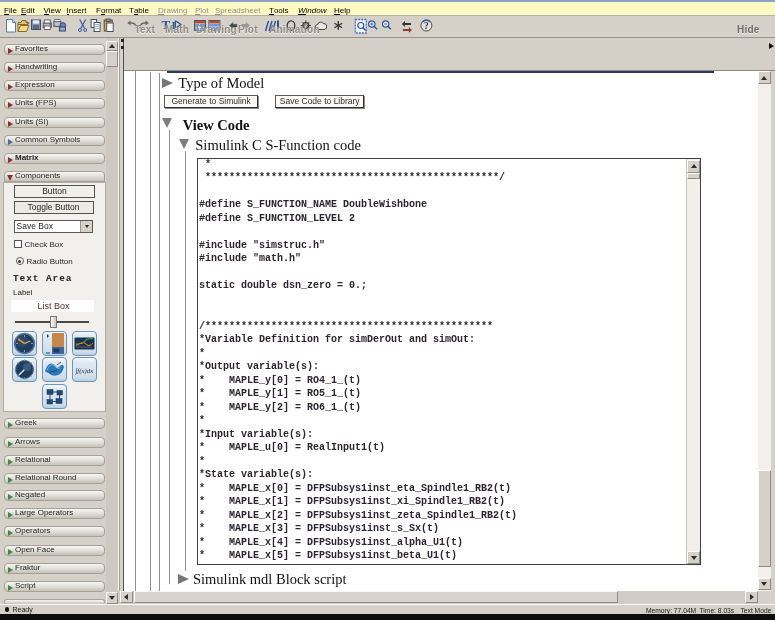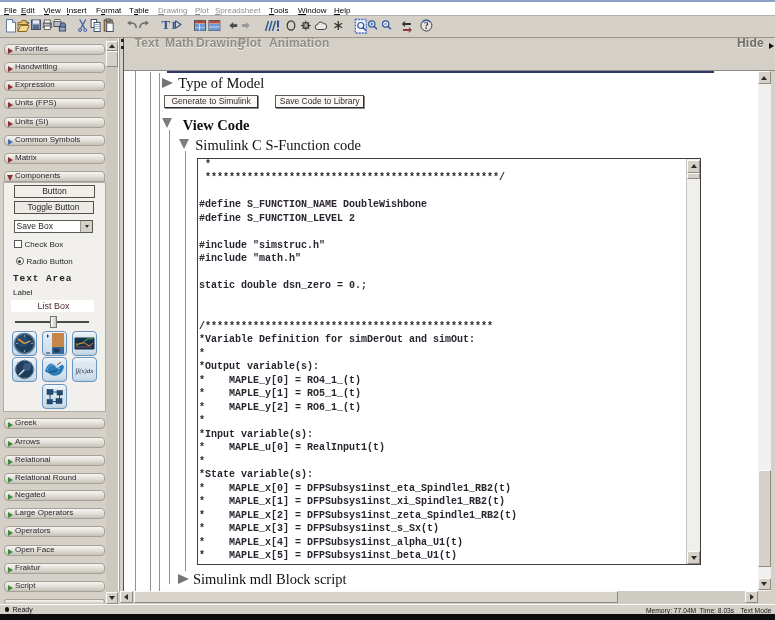--- a/index.html
+++ b/index.html
@@ -39,39 +39,39 @@
   .arrow-up{width:0;height:0;border-left:3.5px solid transparent;border-right:3.5px solid transparent;
        border-bottom:4px solid #2c2c2c;position:absolute;}
   .arrow-dn{width:0;height:0;border-left:3.5px solid transparent;border-right:3.5px solid transparent;
        border-top:4px solid #2c2c2c;position:absolute;}
   .arrow-lf{width:0;height:0;border-top:3.5px solid transparent;border-bottom:3.5px solid transparent;
        border-right:4px solid #2c2c2c;position:absolute;}
   .arrow-rt{width:0;height:0;border-top:3.5px solid transparent;border-bottom:3.5px solid transparent;
        border-left:4px solid #2c2c2c;position:absolute;}
   .cicon{position:absolute;width:25px;height:25px;border:1px solid #6b94bf;border-radius:4px;
        background:linear-gradient(#f4f8fc,#dfe9f2 20%,#cfdeeb 85%,#b8cede);box-sizing:border-box;}
-  .ctxlbl{position:absolute;top:36px;font-size:12px;font-weight:bold;color:#8f8d86;
+  .ctxlbl{position:absolute;top:24px;font-size:10px;font-weight:bold;color:#8f8d86;
        text-shadow:0 1px 0 #f4f2ee;letter-spacing:0.2px;text-align:right;}
 </style>
 </head>
 <body>
 
 <div class="abs" style="left:0;top:0;width:775px;height:2px;background:#8ca0c8;"></div>
-<div class="abs" style="left:0;top:2px;width:775px;height:12.5px;background:#ffffff;font-size:8px;line-height:9px;color:#000;">
+<div class="abs" style="left:0;top:2px;width:775px;height:12.5px;background:#fef9c3;font-size:8px;line-height:9px;color:#000;">
   <span class="abs" style="left:4px;top:4px;"><u>F</u>ile</span>
   <span class="abs" style="left:21px;top:4px;"><u>E</u>dit</span>
   <span class="abs" style="left:43.5px;top:4px;"><u>V</u>iew</span>
   <span class="abs" style="left:66.5px;top:4px;"><u>I</u>nsert</span>
   <span class="abs" style="left:96px;top:4px;">F<u>o</u>rmat</span>
   <span class="abs" style="left:129px;top:4px;">T<u>a</u>ble</span>
   <span class="abs" style="left:158px;top:4px;color:#8e8e8e;"><u>D</u>rawing</span>
   <span class="abs" style="left:195px;top:4px;color:#8e8e8e;"><u>P</u>lot</span>
   <span class="abs" style="left:215px;top:4px;color:#8e8e8e;"><u>S</u>preadsheet</span>
   <span class="abs" style="left:269px;top:4px;"><u>T</u>ools</span>
-  <span class="abs" style="left:298px;top:4px;"><u>W</u>indow</span>
+  <span class="abs" style="left:298px;top:4px;font-style:italic;"><u>W</u>indow</span>
   <span class="abs" style="left:334px;top:4px;"><u>H</u>elp</span>
 </div>
 
 <div class="abs" style="left:0;top:14.5px;width:775px;height:22px;background:#d5d1c9;border-top:1px solid #b5b1a9;box-sizing:border-box;"></div>
 <svg class="abs" id="toolbar-icons" style="left:0;top:15px;" width="440" height="21" viewBox="0 0 440 21">
 
   <g transform="translate(6,4)">
       <path d="M0.5 0.5h6l3 3v9.5h-9z" fill="#fff" stroke="#5a7aa8" stroke-width="1"></path>
       <path d="M6.5 0.5v3h3" fill="#cfe0f0" stroke="#5a7aa8"></path>
     </g>
@@ -234,21 +234,21 @@
     <span class="lbl">Units (FPS)</span>
   </div>
 <div class="pal" style="top:117px;">
     <span class="tri"></span>
     <span class="lbl">Units (SI)</span>
   </div>
 <div class="pal" style="top:135px;">
     <span class="tri tri-blue"></span>
     <span class="lbl">Common Symbols</span>
   </div>
-<div class="pal" style="top:153px;">
+<div class="pal" style="top:153px;font-weight:bold;">
     <span class="tri"></span>
     <span class="lbl">Matrix</span>
   </div>
 <div class="pal" style="top:171px;border-radius:4px 4px 0 0;">
     <span class="tri" style="border-left:none;border-right:none;border-top:6px solid #8b3030;border-left:3.5px solid transparent;border-right:3.5px solid transparent;top:3px;left:1.5px;"></span>
     <span class="lbl">Components</span>
   </div>
 
 <div class="abs" style="left:3px;top:182px;width:103px;height:230px;background:#f1f0ec;border:1px solid #b0aca4;box-sizing:border-box;"></div>
 <div class="abs" style="left:14px;top:184.5px;width:81px;height:13px;background:#f1efe9;border:1px solid #55524c;box-sizing:border-box;font-size:8.5px;color:#26262a;text-align:center;line-height:11px;">Button</div>

